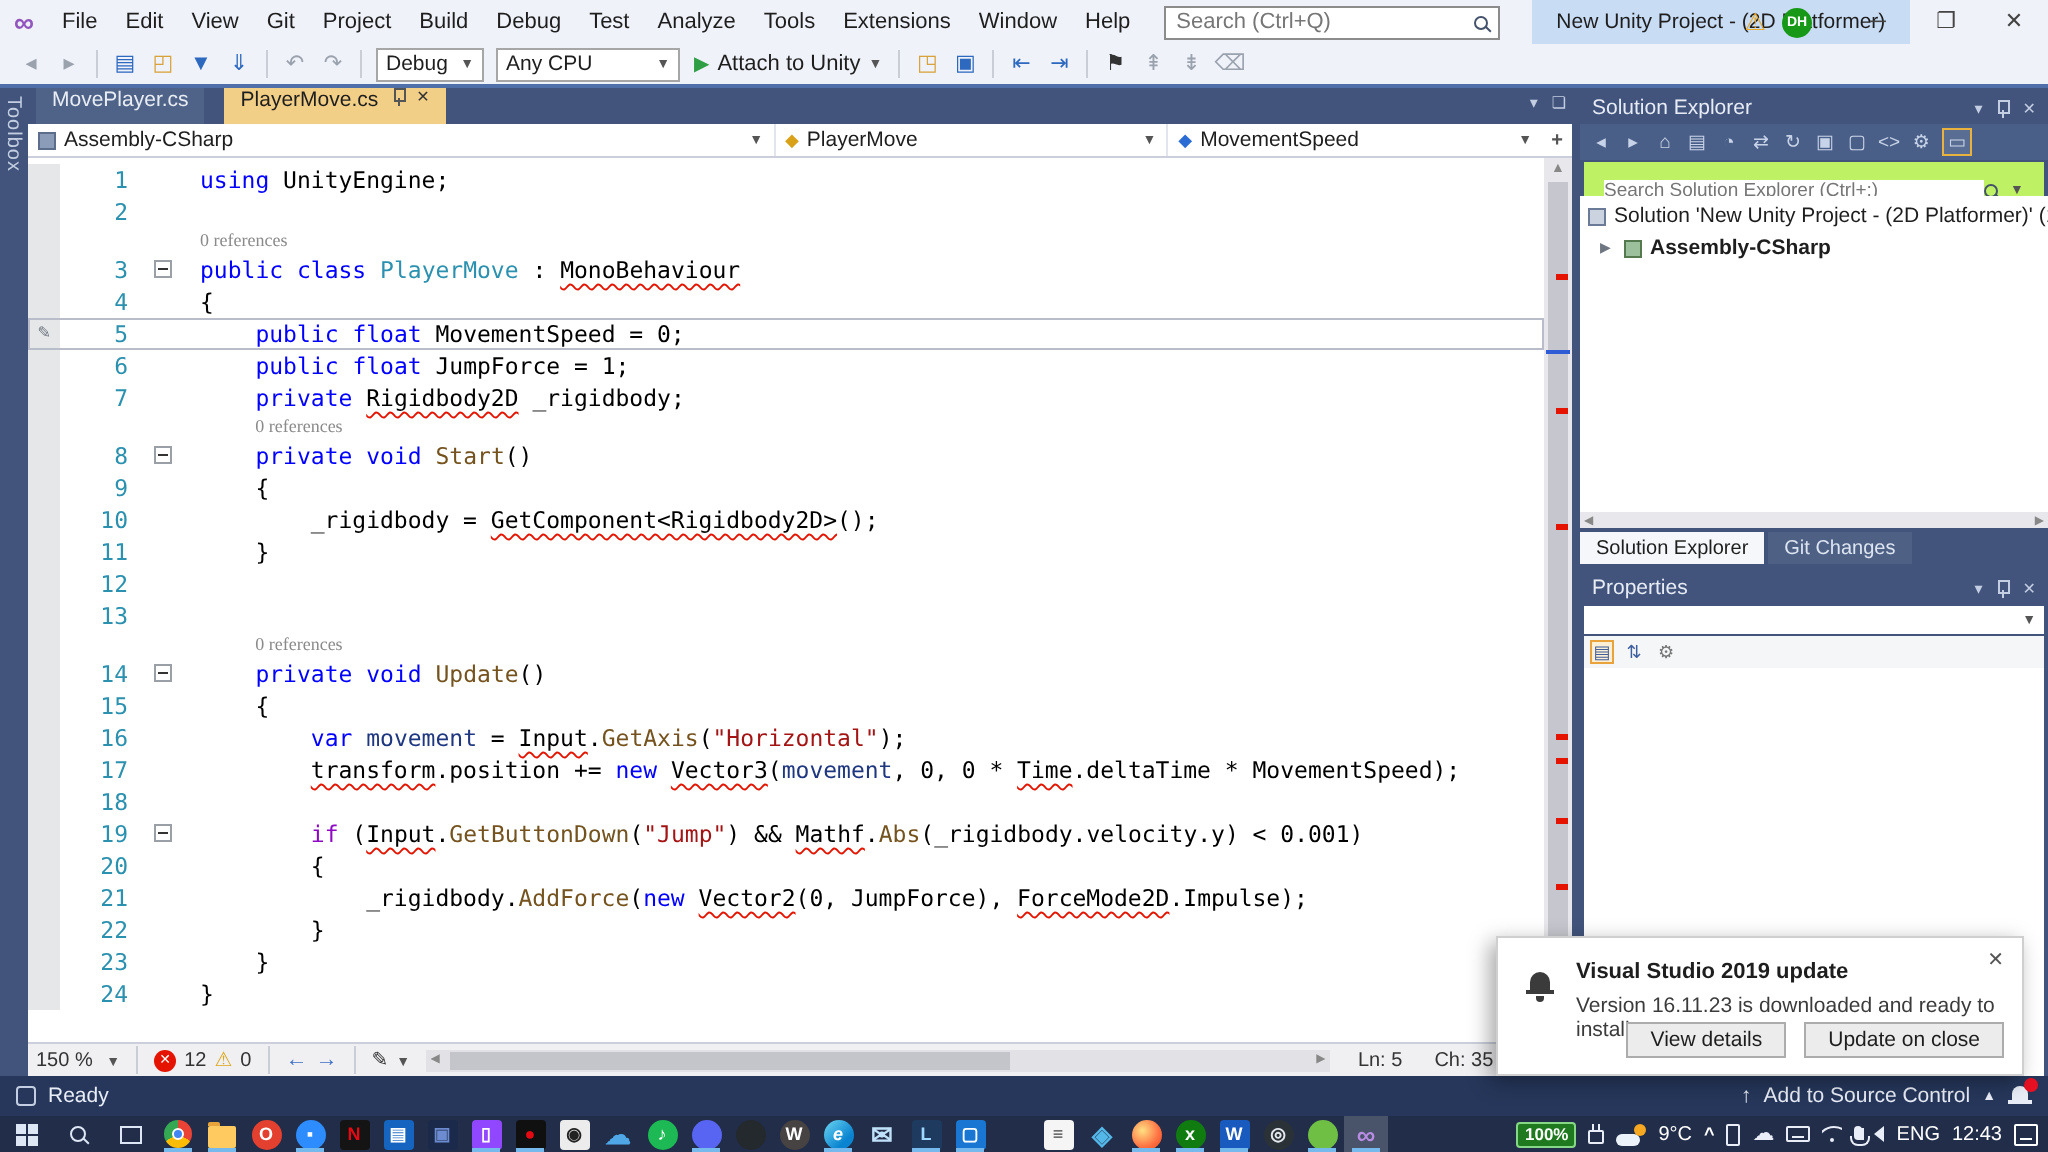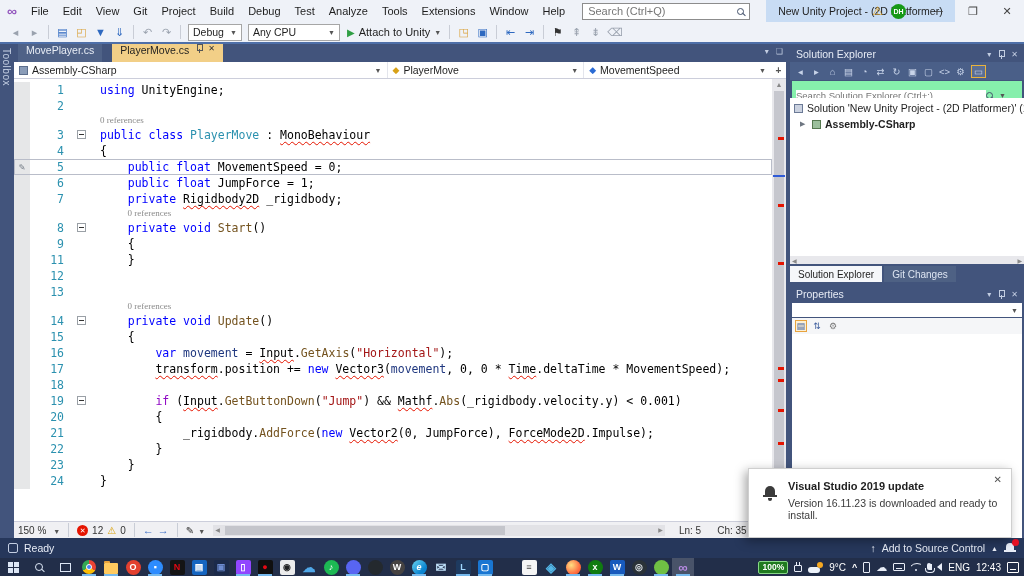--- a/index.html
+++ b/index.html
@@ -97,21 +97,21 @@
   
   .rightpanel{position:absolute;left:790px;right:0;top:2px;bottom:0;font-size:10.5px}
   .panehdr{height:16px;display:flex;align-items:center;color:#E6EBF5;padding:0 6px}
   .panehdr .hdrtools{margin-left:auto;display:flex;align-items:center;gap:7px;font-size:8px;color:#C3CEE2}
   .pin-w{width:6px;height:9px;position:relative;display:inline-block}
   .pin-w::before{content:"";position:absolute;left:1px;top:0;width:4px;height:5px;border:1px solid #C3CEE2}
   .pin-w::after{content:"";position:absolute;left:3px;top:5px;width:1px;height:4px;background:#C3CEE2}
   .setoolbar{height:18px;background:#4A5F88;display:flex;align-items:center;gap:5px;padding:0 5px;font-size:9.5px;color:#C7D3E8}
   .seti{min-width:11px;text-align:center}
   .seti.boxed{border:1px solid #E8B23D;background:#5A6E94;padding:0 2px}
-  .sesearch{margin:1px 2px;height:28px;background:#86efac;display:flex;align-items:center;padding:0 4px;justify-content:flex-start}
+  .sesearch{margin:1px 2px;height:28px;background:#bef264;display:flex;align-items:center;padding:0 4px;justify-content:center}
   .sesearch input{border:none;outline:none;width:190px;font-size:9.5px;font-family:"Liberation Sans",sans-serif;color:#333}
   .sesearch input::placeholder{color:#767676}
   .setree{position:absolute;left:0;right:0;top:52px;bottom:282px;background:#fff;color:#1E1E1E;padding-top:2px;overflow:hidden}
   .treerow{display:flex;align-items:center;height:16px;font-size:10.5px;white-space:nowrap;padding-left:4px}
   .sol-ico{width:9px;height:9px;background:#CBD2E0;border:1px solid #6B7A96;flex:none;margin-right:4px}
   .proj-ico{width:9px;height:9px;background:#9CC09C;border:1px solid #55794F;flex:none;margin:0 4px}
   .tw-arrow{color:#6E7681;font-size:7px;width:8px}
   .minihs{position:absolute;left:0;right:0;bottom:274px;height:8px;background:#E8E8EC;display:flex;justify-content:space-between;align-items:center;font-size:6px;color:#888;padding:0 2px}
   .setabs{position:absolute;left:0;right:0;bottom:256px;height:16px;display:flex;font-size:10px}
   .setab{display:flex;align-items:center;padding:0 8px;height:16px}
@@ -309,20 +309,21 @@
             <div class="row"><span class="bpm"></span><span class="lnum">2</span><span class="trk"></span><span class="fold"></span><span class="ct"></span></div>
             <div class="row lens"><span class="bpm"></span><span class="lnum"></span><span class="trk"></span><span class="fold"></span><span class="ct" style="margin-left: 0px;">0 references</span></div>
             <div class="row"><span class="bpm"></span><span class="lnum">3</span><span class="trk"></span><span class="fold"><span class="foldbox"></span></span><span class="ct"><span class="tok k">public</span><span class="tok d"> </span><span class="tok k">class</span><span class="tok d"> </span><span class="tok t">PlayerMove</span><span class="tok d"> : </span><span class="tok e">MonoBehaviour</span></span></div>
             <div class="row"><span class="bpm"></span><span class="lnum">4</span><span class="trk"></span><span class="fold"></span><span class="ct"><span class="tok d">{</span></span></div>
             <div class="row cur"><span class="bpm">✎</span><span class="lnum">5</span><span class="trk"></span><span class="fold"></span><span class="ct"><span class="tok d">    </span><span class="tok k">public</span><span class="tok d"> </span><span class="tok k">float</span><span class="tok d"> MovementSpeed = 0;</span></span></div>
             <div class="row"><span class="bpm"></span><span class="lnum">6</span><span class="trk"></span><span class="fold"></span><span class="ct"><span class="tok d">    </span><span class="tok k">public</span><span class="tok d"> </span><span class="tok k">float</span><span class="tok d"> JumpForce = 1;</span></span></div>
             <div class="row"><span class="bpm"></span><span class="lnum">7</span><span class="trk"></span><span class="fold"></span><span class="ct"><span class="tok d">    </span><span class="tok k">private</span><span class="tok d"> </span><span class="tok e">Rigidbody2D</span><span class="tok d"> _rigidbody;</span></span></div>
             <div class="row lens"><span class="bpm"></span><span class="lnum"></span><span class="trk"></span><span class="fold"></span><span class="ct" style="margin-left: 27.6px;">0 references</span></div>
             <div class="row"><span class="bpm"></span><span class="lnum">8</span><span class="trk"></span><span class="fold"><span class="foldbox"></span></span><span class="ct"><span class="tok d">    </span><span class="tok k">private</span><span class="tok d"> </span><span class="tok k">void</span><span class="tok d"> </span><span class="tok m">Start</span><span class="tok d">()</span></span></div>
             <div class="row"><span class="bpm"></span><span class="lnum">9</span><span class="trk"></span><span class="fold"></span><span class="ct"><span class="tok d">    {</span></span></div>
+            <div class="row"><span class="bpm"></span><span class="lnum">10</span><span class="trk"></span><span class="fold"></span><span class="ct"><span class="tok d">        _rigidbody = </span><span class="tok e">GetComponent&lt;Rigidbody2D&gt;</span><span class="tok d">();</span></span></div>
             <div class="row"><span class="bpm"></span><span class="lnum">11</span><span class="trk"></span><span class="fold"></span><span class="ct"><span class="tok d">    }</span></span></div>
             <div class="row"><span class="bpm"></span><span class="lnum">12</span><span class="trk"></span><span class="fold"></span><span class="ct"></span></div>
             <div class="row"><span class="bpm"></span><span class="lnum">13</span><span class="trk"></span><span class="fold"></span><span class="ct"></span></div>
             <div class="row lens"><span class="bpm"></span><span class="lnum"></span><span class="trk"></span><span class="fold"></span><span class="ct" style="margin-left: 27.6px;">0 references</span></div>
             <div class="row"><span class="bpm"></span><span class="lnum">14</span><span class="trk"></span><span class="fold"><span class="foldbox"></span></span><span class="ct"><span class="tok d">    </span><span class="tok k">private</span><span class="tok d"> </span><span class="tok k">void</span><span class="tok d"> </span><span class="tok m">Update</span><span class="tok d">()</span></span></div>
             <div class="row"><span class="bpm"></span><span class="lnum">15</span><span class="trk"></span><span class="fold"></span><span class="ct"><span class="tok d">    {</span></span></div>
             <div class="row"><span class="bpm"></span><span class="lnum">16</span><span class="trk"></span><span class="fold"></span><span class="ct"><span class="tok d">        </span><span class="tok k">var</span><span class="tok d"> </span><span class="tok v">movement</span><span class="tok d"> = </span><span class="tok e">Input</span><span class="tok d">.</span><span class="tok m">GetAxis</span><span class="tok d">(</span><span class="tok s">"Horizontal"</span><span class="tok d">);</span></span></div>
             <div class="row"><span class="bpm"></span><span class="lnum">17</span><span class="trk"></span><span class="fold"></span><span class="ct"><span class="tok d">        </span><span class="tok e">transform</span><span class="tok d">.position += </span><span class="tok k">new</span><span class="tok d"> </span><span class="tok e">Vector3</span><span class="tok d">(</span><span class="tok v">movement</span><span class="tok d">, 0, 0 * </span><span class="tok e">Time</span><span class="tok d">.deltaTime * MovementSpeed);</span></span></div>
             <div class="row"><span class="bpm"></span><span class="lnum">18</span><span class="trk"></span><span class="fold"></span><span class="ct"></span></div>
             <div class="row"><span class="bpm"></span><span class="lnum">19</span><span class="trk"></span><span class="fold"><span class="foldbox"></span></span><span class="ct"><span class="tok d">        </span><span class="tok c">if</span><span class="tok d"> (</span><span class="tok e">Input</span><span class="tok d">.</span><span class="tok m">GetButtonDown</span><span class="tok d">(</span><span class="tok s">"Jump"</span><span class="tok d">) &amp;&amp; </span><span class="tok e">Mathf</span><span class="tok d">.</span><span class="tok m">Abs</span><span class="tok d">(_rigidbody.velocity.y) &lt; 0.001)</span></span></div>
@@ -579,15 +580,19 @@
     </div>
   </div>
 
   <div class="notif">
     <span class="nbell">
         <span class="clap"></span>
       </span>
     <div class="ntitle">Visual Studio 2019 update</div>
     <div class="nmsg">Version 16.11.23 is downloaded and ready to install.</div>
     <span class="nclose">✕</span>
+    <div class="nbtns">
+      <button class="nbtn">View details</button>
+      <button class="nbtn">Update on close</button>
+    </div>
   </div>
 
 </div>
 
 </body></html>

